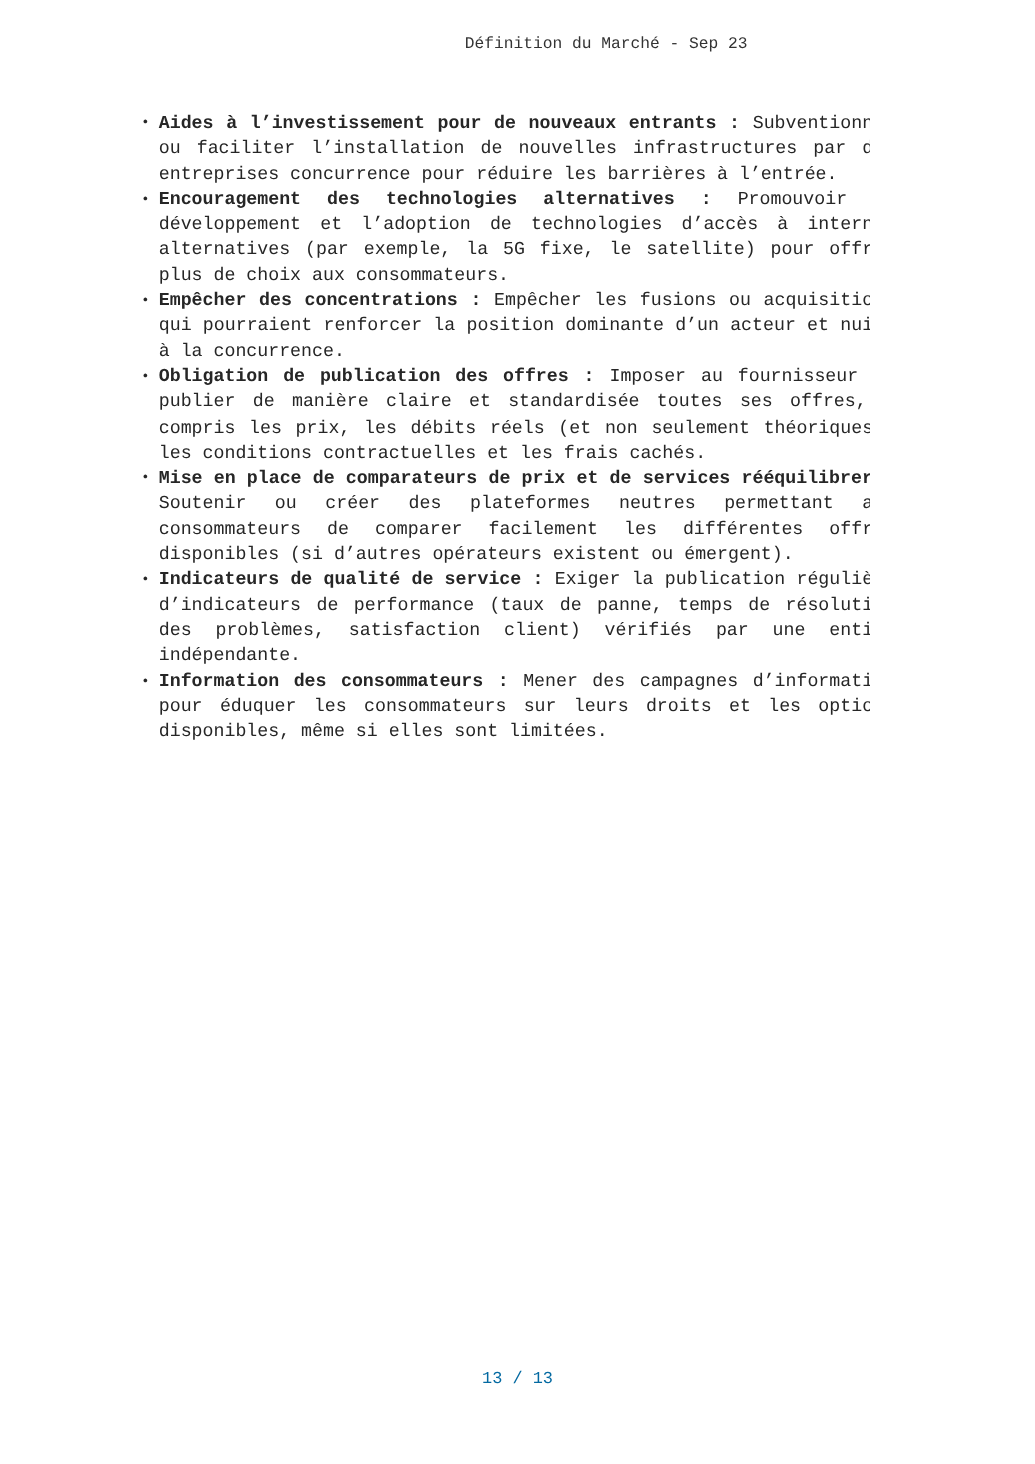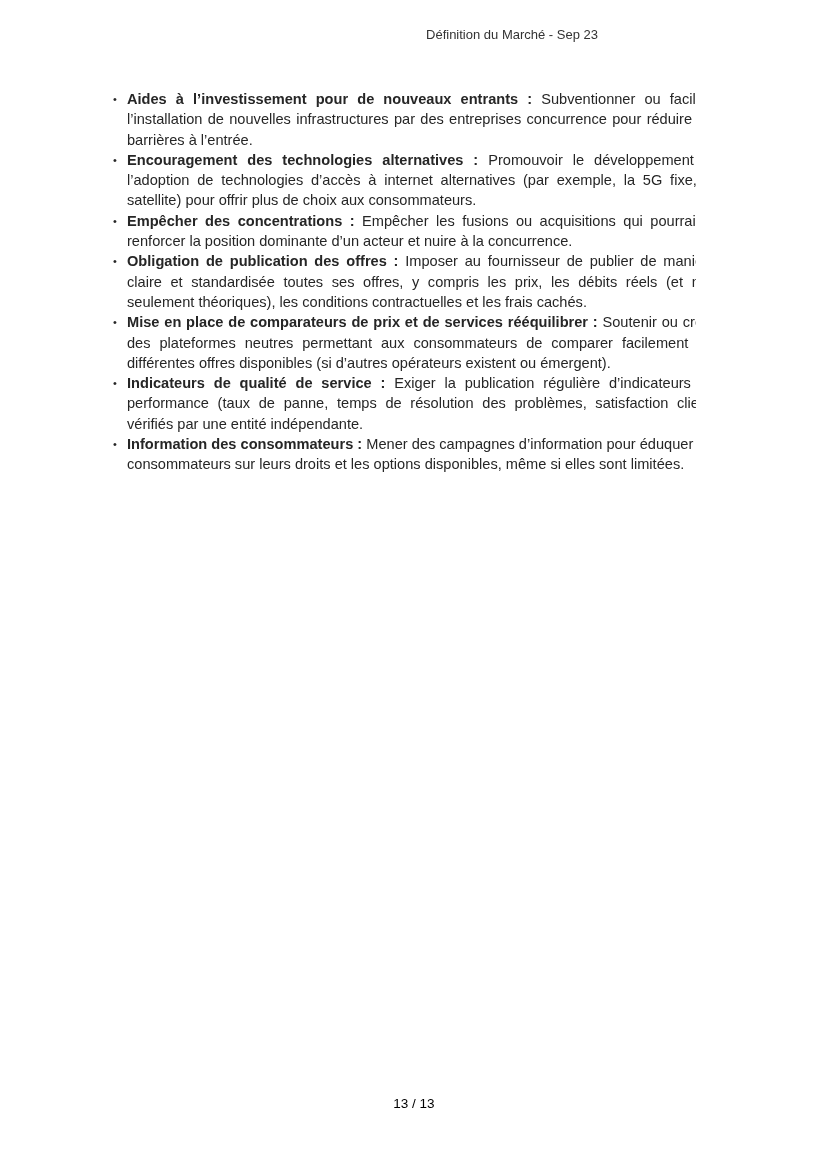--- a/index.html
+++ b/index.html
@@ -6,21 +6,21 @@
     margin: 0;
     padding: 0;
     background: #ffffff;
   }
   .page {
     position: relative;
     width: 696px;
     height: 1171px;
     background: #ffffff;
     overflow: hidden;
-    font-family: Liberation Sans, sans-serif;
+    font-family: Liberation Mono, monospace;
     color: #222222;
   }
   .running-header {
     position: absolute;
     top: 27px;
     right: 98px;
     font-size: 13px;
     color: #333333;
     white-space: nowrap;
   }
@@ -55,21 +55,21 @@
   .lead {
     font-weight: bold;
   }
   .page-number {
     position: absolute;
     top: 1096px;
     left: 0;
     width: 828px;
     text-align: center;
     font-size: 13.5px;
-    color: #000000;
+    color: #0369a1;
   }
 </style>
 </head>
 <body>
 
 <div class="page">
 
   <div class="running-header">Définition du Marché - Sep 23</div>
 
   <div class="content">

